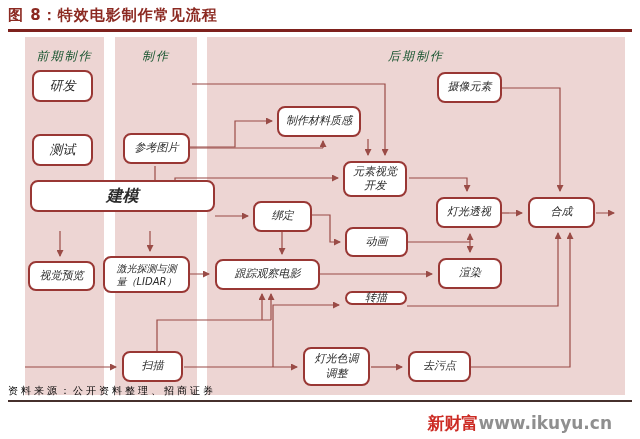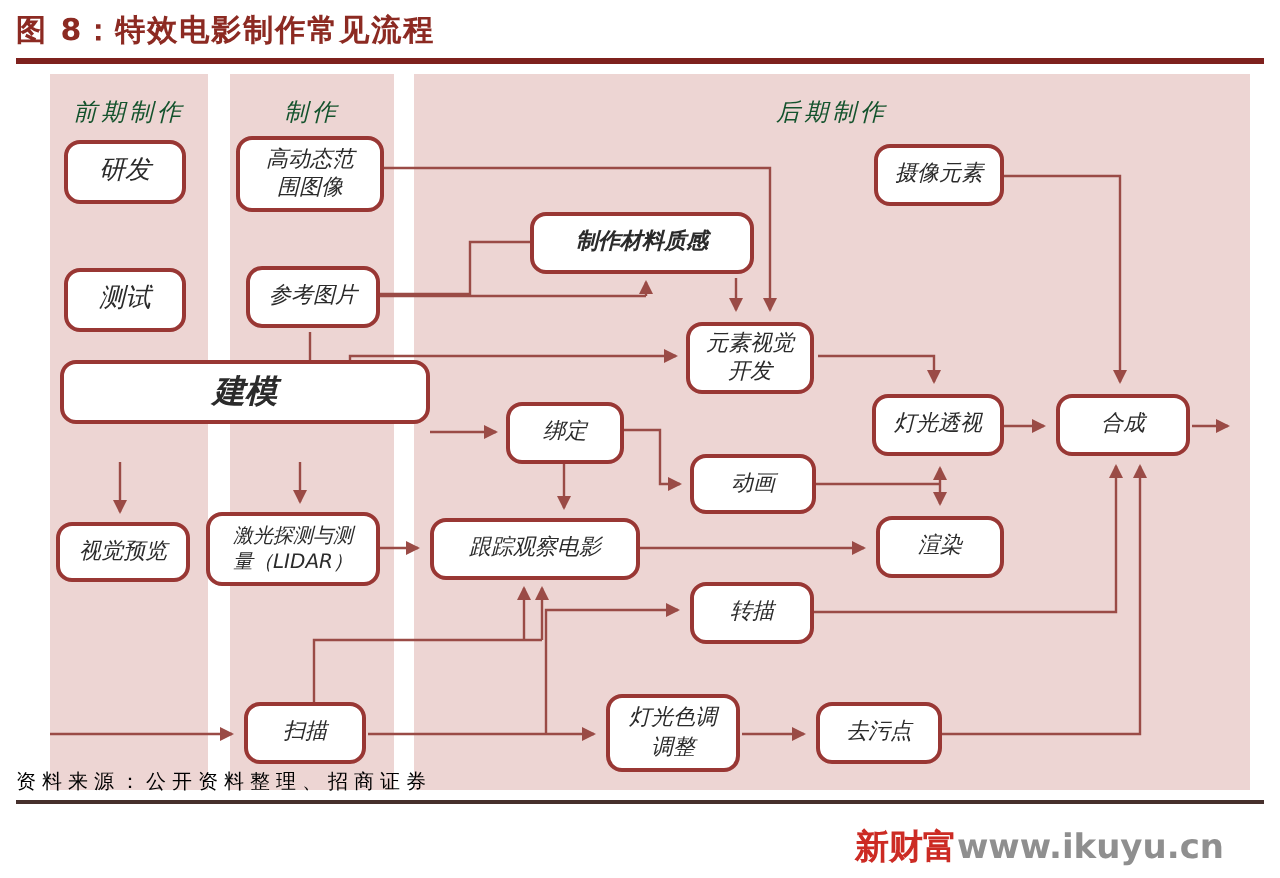--- a/index.html
+++ b/index.html
@@ -17,28 +17,28 @@
   .node{position:absolute;background:#fff;border:2px solid #993734;border-radius:8px;display:flex;align-items:center;justify-content:center;text-align:center;font-size:11px;color:#2b2b2b;line-height:1.3;font-style:italic;padding:1px 3px;box-sizing:border-box;}
   #n-rd{left:32px;top:70px;width:61px;height:32px;font-size:13px;}
   #n-test{left:32px;top:134px;width:61px;height:32px;font-size:13px;}
   #n-hdr{left:118px;top:68px;width:74px;height:38px;padding:1px 9px;}
   #n-reference{left:123px;top:133px;width:67px;height:31px;}
   #n-modeling{left:30px;top:180px;width:185px;height:32px;font-size:16px;font-weight:600;}
   #n-previs{left:28px;top:261px;width:67px;height:30px;}
   #n-lidar{left:103px;top:256px;width:87px;height:37px;font-size:10px;padding:1px 9px;}
   #n-rigging{left:253px;top:201px;width:59px;height:31px;}
   #n-matchmove{left:215px;top:259px;width:105px;height:31px;}
-  #n-material{left:265px;top:106px;width:112px;height:31px;font-weight:bold;}
+  #n-material{left:277px;top:106px;width:84px;height:31px;}
   #n-elemdev{left:343px;top:161px;width:64px;height:36px;padding:1px 6px;}
   #n-camera{left:437px;top:72px;width:65px;height:31px;}
   #n-lighting{left:436px;top:197px;width:66px;height:31px;}
   #n-composite{left:528px;top:197px;width:67px;height:31px;}
   #n-animation{left:345px;top:227px;width:63px;height:30px;}
   #n-render{left:438px;top:258px;width:64px;height:31px;text-align:center;}
-  #n-roto{left:345px;top:291px;width:62px;height:31px;}
+  #n-roto{left:345px;top:291px;width:62px;height:14px;}
   #n-scan{left:122px;top:351px;width:61px;height:31px;}
   #n-grade{left:303px;top:347px;width:67px;height:39px;padding:1px 8px;}
   #n-despot{left:408px;top:351px;width:63px;height:31px;font-style:italic;}
   .arrows{position:absolute;left:0;top:0;width:640px;height:439px;pointer-events:none;}
   .source-rule{position:absolute;left:8px;right:8px;top:400px;height:2px;background:#46302c;}
   .source{position:absolute;left:8px;top:384px;font-size:10px;color:#000000;letter-spacing:3px;}
   .watermark{position:absolute;right:28px;top:412px;font-size:17px;font-weight:bold;white-space:nowrap;}
   .wm-brand{color:#cc2b24;}
   .wm-url{color:#8f8f8f;}
 </style>
@@ -92,21 +92,20 @@
       <path d="M273,367 V305 H339" marker-end="url(#ah)"></path>
       <path d="M184,367 H297" marker-end="url(#ah)"></path>
       <path d="M371,367 H402" marker-end="url(#ah)"></path>
       <path d="M471,367 H570 V233" marker-end="url(#ah)"></path>
       <path d="M407,306 H558 V233" marker-end="url(#ah)"></path>
     </g>
   </svg>
 
   <div class="node" id="n-rd">研发</div>
   <div class="node" id="n-test">测试</div>
-  <div class="node" id="n-hdr">高动态范围图像</div>
   <div class="node" id="n-reference">参考图片</div>
   <div class="node" id="n-modeling">建模</div>
   <div class="node" id="n-previs">视觉预览</div>
   <div class="node" id="n-lidar">激光探测与测量（LIDAR）</div>
   <div class="node" id="n-rigging">绑定</div>
   <div class="node" id="n-matchmove">跟踪观察电影</div>
   <div class="node" id="n-material">制作材料质感</div>
   <div class="node" id="n-elemdev">元素视觉开发</div>
   <div class="node" id="n-camera">摄像元素</div>
   <div class="node" id="n-lighting">灯光透视</div>

